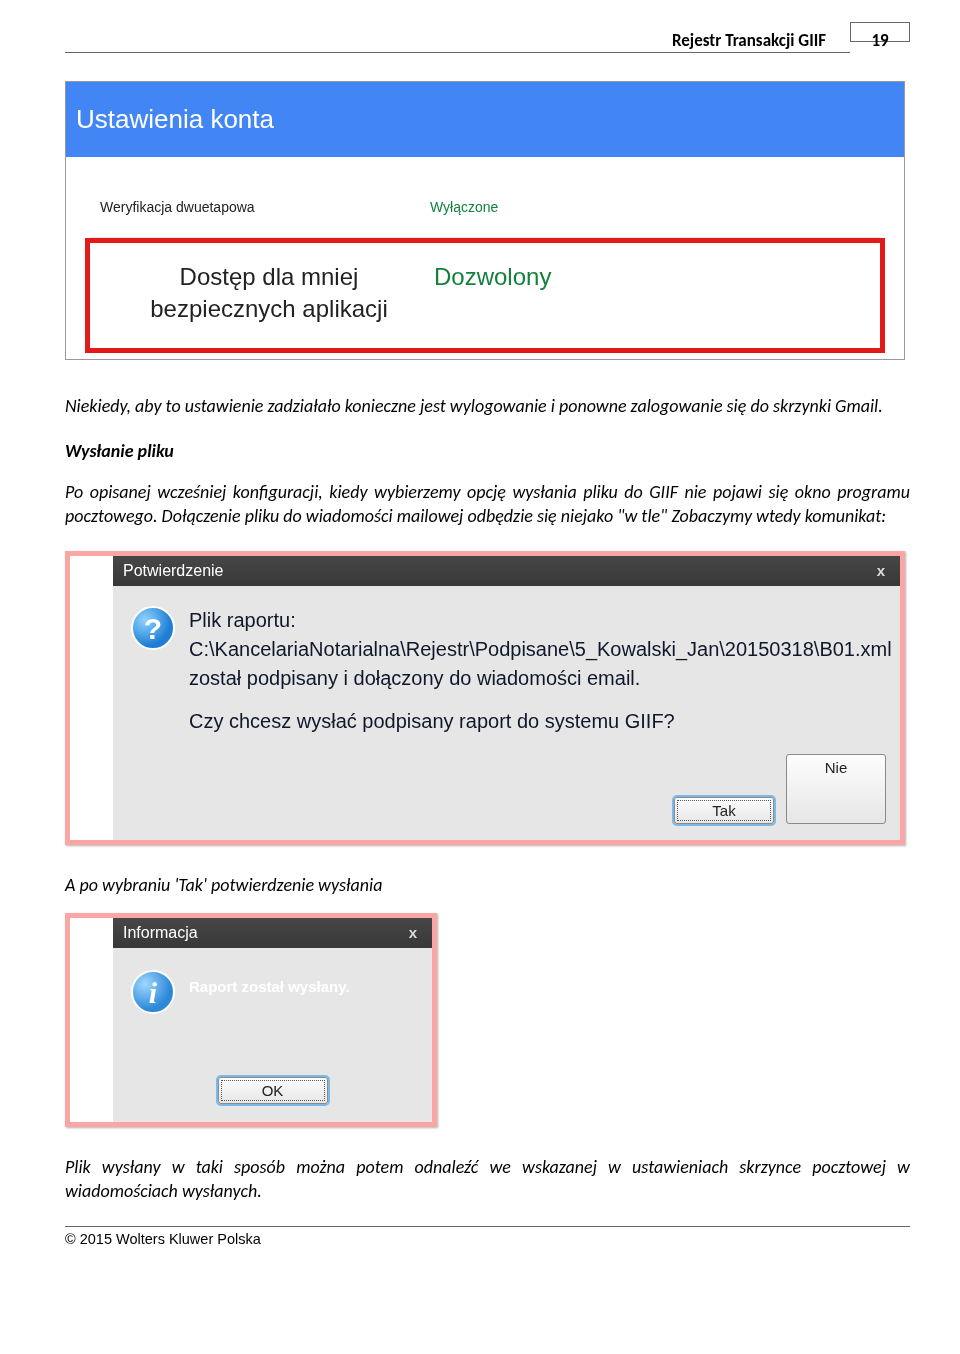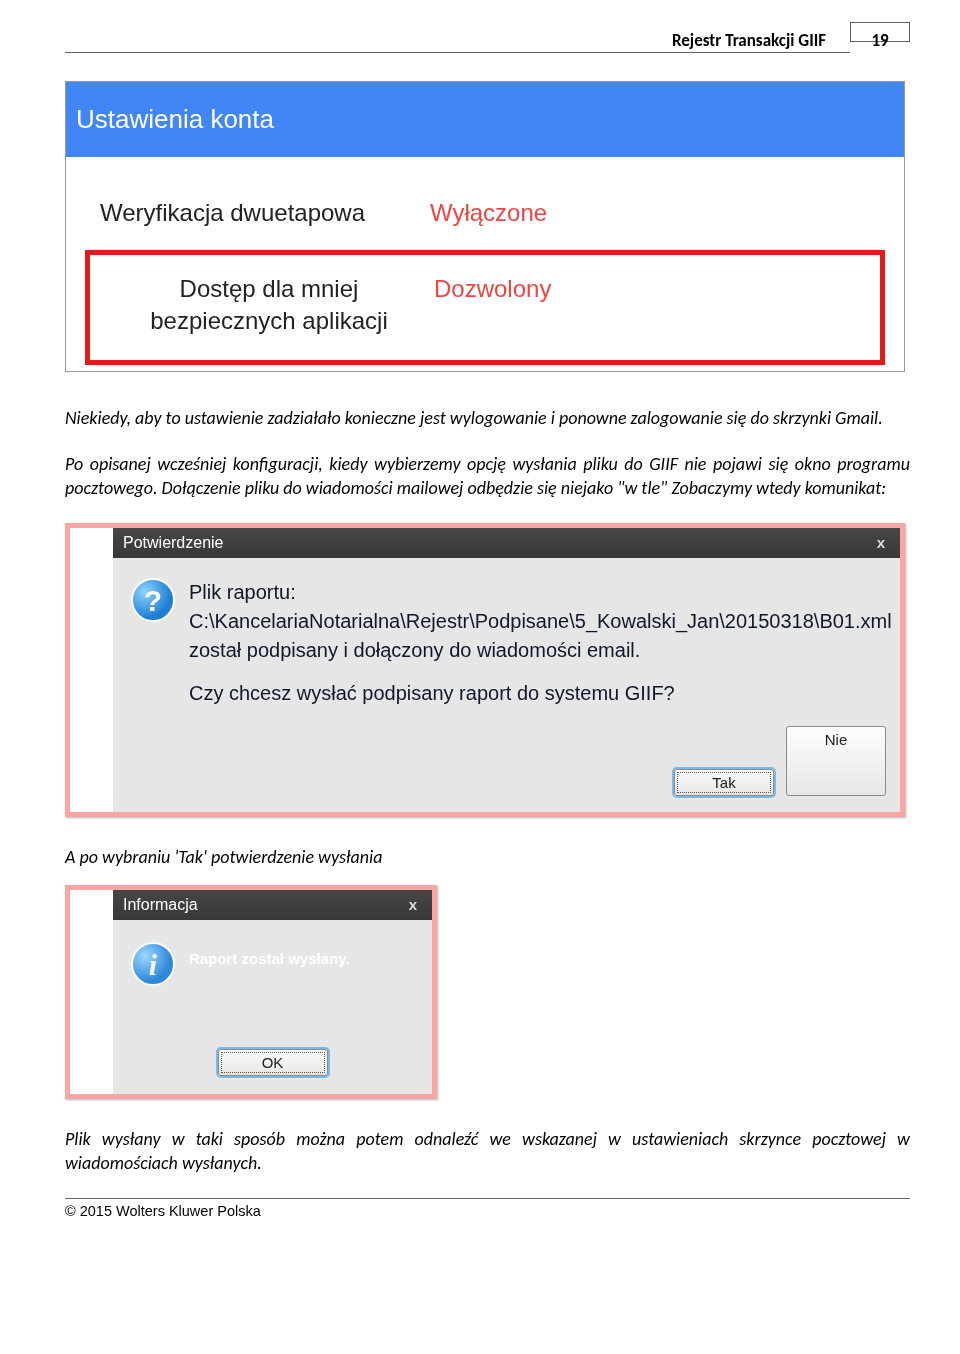--- a/index.html
+++ b/index.html
@@ -58,28 +58,28 @@
   }
   .acct-body {
     background: #fff;
     padding: 0 24px 4px 24px;
     font-family: Arial, sans-serif;
   }
   .acct-row {
     display: flex;
     padding: 22px 10px;
     border-bottom: 1px solid #e5e5e5;
-    font-size: 24px;
+    font-size: 14px;
   }
   .acct-row:first-child {
     border-top: none;
     padding-top: 42px;
   }
   .acct-col1 { width: 330px; color: #222; }
-  .acct-col2 { color: #ef4444; }
+  .acct-col2 { color: #15803d; }
   .acct-highlight {
     border: 5px solid #e21a1a;
     margin: 0 -5px 2px -5px;
     padding: 18px 10px 22px 14px;
     display: flex;
     font-size: 24px;
     line-height: 1.35;
     text-align: center;
   }
 
@@ -227,20 +227,21 @@
       </div>
       <div class="acct-highlight">
         <div class="acct-col1">Dostęp dla mniej bezpiecznych aplikacji</div>
         <div class="acct-col2">Dozwolony</div>
       </div>
     </div>
   </div>
 
   <p class="body-text">Niekiedy, aby to ustawienie zadziałało konieczne jest wylogowanie i ponowne zalogowanie się do skrzynki Gmail.</p>
 
+  <h3 class="section-head">Wysłanie pliku</h3>
 
   <p class="body-text">Po opisanej wcześniej konfiguracji, kiedy wybierzemy opcję wysłania pliku do GIIF nie pojawi się okno programu pocztowego. Dołączenie pliku do wiadomości mailowej odbędzie się niejako "w tle" Zobaczymy wtedy komunikat:</p>
 
   <div class="win-dialog">
     <div class="win-titlebar">
       <span>Potwierdzenie</span>
       <span class="win-close">x</span>
     </div>
     <div class="win-body">
       <div class="win-icon-q">?</div>

